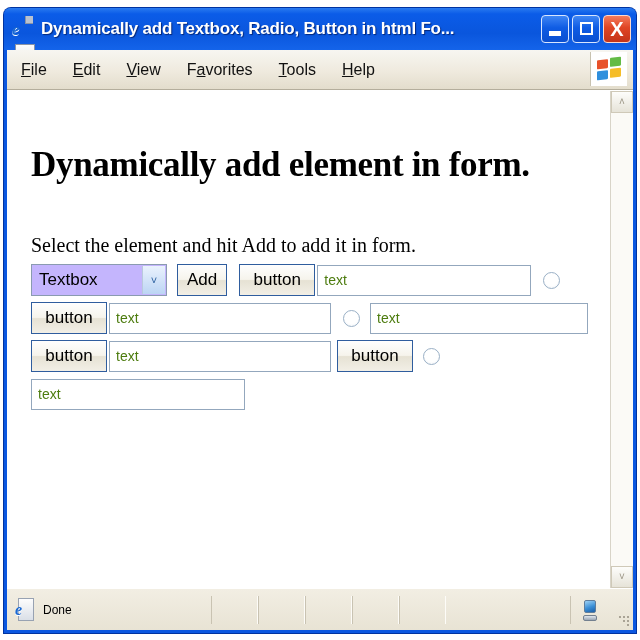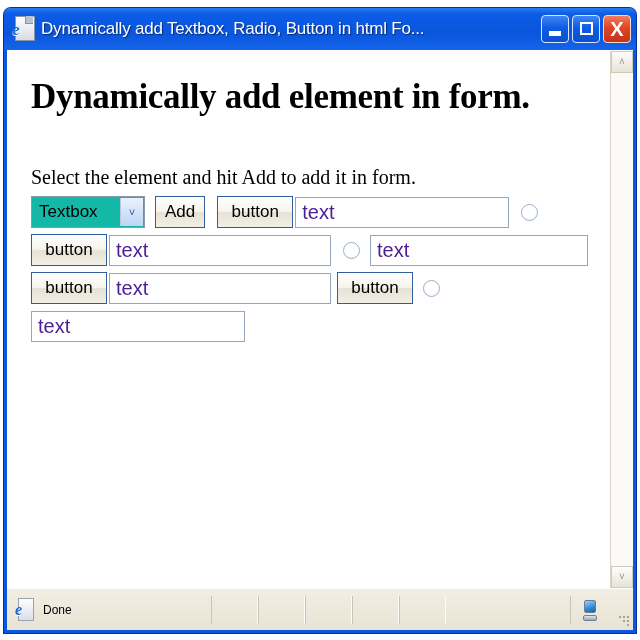--- a/index.html
+++ b/index.html
@@ -71,21 +71,21 @@
     font-style: italic;
     font-weight: bold;
     font-size: 17px;
     line-height: 17px;
     color: #1b69d2;
     text-shadow: 0 1px 0 #ffffff;
   }
   .title-text {
     color: #ffffff;
     font-size: 17px;
-    font-weight: normal;
+    font-weight: bold;
     font-family: "Liberation Sans", sans-serif;
     white-space: nowrap;
     overflow: hidden;
     text-shadow: 1px 1px 1px rgba(0,0,40,.55);
     flex: 1 1 auto;
     letter-spacing: -0.2px;
   }
   .wincontrols {
     display: flex;
     gap: 3px;
@@ -187,20 +187,21 @@
     border-top: 1px solid #ffffff;
     overflow: hidden;
   }
   .page {
     flex: 1 1 auto;
     background: #ffffff;
     position: relative;
     overflow: hidden;
     padding: 16px 0 4px 18px;
     box-sizing: border-box;
+    margin-top: 28px;
   }
   .scrollbar {
     flex: 0 0 22px;
     background: #f4f3ef;
     border-left: 1px solid #d8d4c8;
     display: flex;
     flex-direction: column;
     justify-content: space-between;
   }
   .sb-btn {
@@ -237,24 +238,24 @@
   .form-rows { margin-left: 6px; }
   .form-row {
     display: flex;
     align-items: center;
     height: 34px;
     margin-bottom: 4px;
   }
 
   
   .xp-select {
-    width: 114px;
+    width: 136px;
     height: 32px;
     border: 1px solid #8a9bb0;
-    background: #14b8a6;
+    background: #c4b5fd;
     box-sizing: border-box;
     display: flex;
     align-items: center;
     position: relative;
     font-family: "Liberation Sans", sans-serif;
     font-size: 17px;
     color: #000000;
     padding-left: 7px;
   }
   .xp-select .arrow-box {
@@ -290,22 +291,22 @@
   }
   .xp-input {
     height: 31px;
     border: 1px solid #93a7bd;
     background: #ffffff;
     box-sizing: border-box;
     display: flex;
     align-items: center;
     padding-left: 6px;
     font-family: "Liberation Sans", sans-serif;
-    font-size: 20px;
-    color: #4c1d95;
+    font-size: 14px;
+    color: #4d7c0f;
   }
   .xp-radio {
     width: 17px;
     height: 17px;
     border-radius: 50%;
     border: 1px solid #9ab0c6;
     background: radial-gradient(circle at 50% 40%, #ffffff 55%, #eef2f6 100%);
     box-sizing: border-box;
     flex: 0 0 17px;
   }
@@ -434,20 +435,36 @@
       </div>
       <div class="wbtn">
         <span class="max-glyph"></span>
       </div>
       <div class="wbtn close">
         <span class="x-glyph">X</span>
       </div>
     </div>
   </div>
 
+  <div class="menubar">
+    <div class="menu-item"><u>F</u>ile</div>
+    <div class="menu-item"><u>E</u>dit</div>
+    <div class="menu-item"><u>V</u>iew</div>
+    <div class="menu-item">F<u>a</u>vorites</div>
+    <div class="menu-item"><u>T</u>ools</div>
+    <div class="menu-item"><u>H</u>elp</div>
+    <div class="winflag">
+      <div class="flag-grid">
+          <i></i>
+          <i></i>
+          <i></i>
+          <i></i>
+        </div>
+    </div>
+  </div>
 
   <div class="content-wrap">
     <div class="page">
       <h1 class="heading">Dynamically add element in form.</h1>
       <p class="instructions">Select the element and hit Add to add it in form.</p>
 
       <div class="form-rows">
 
         <div class="form-row">
           <div class="xp-select">

